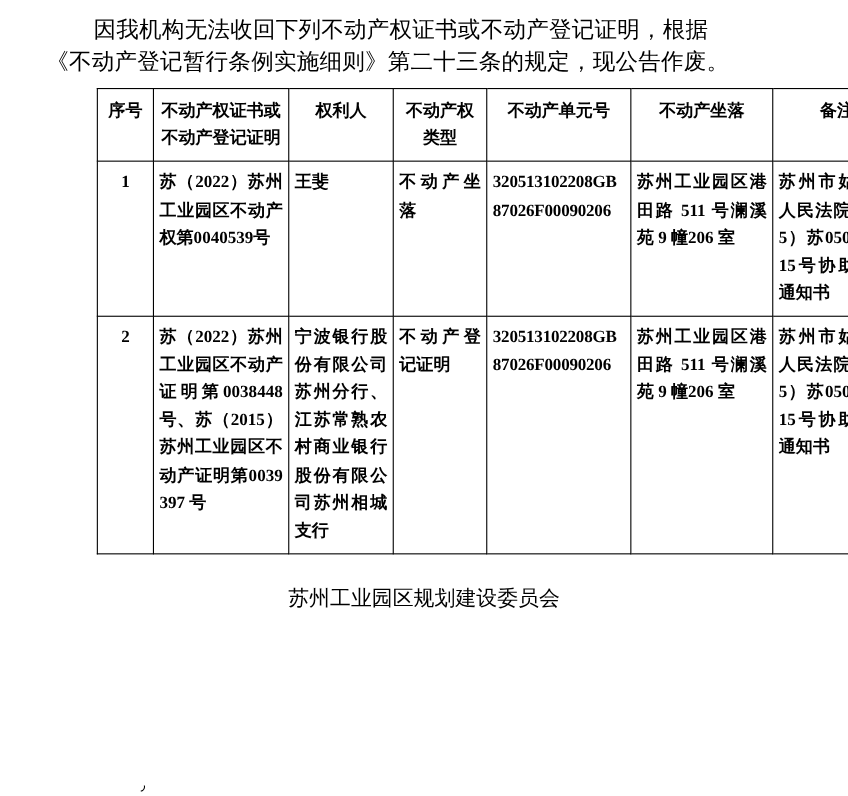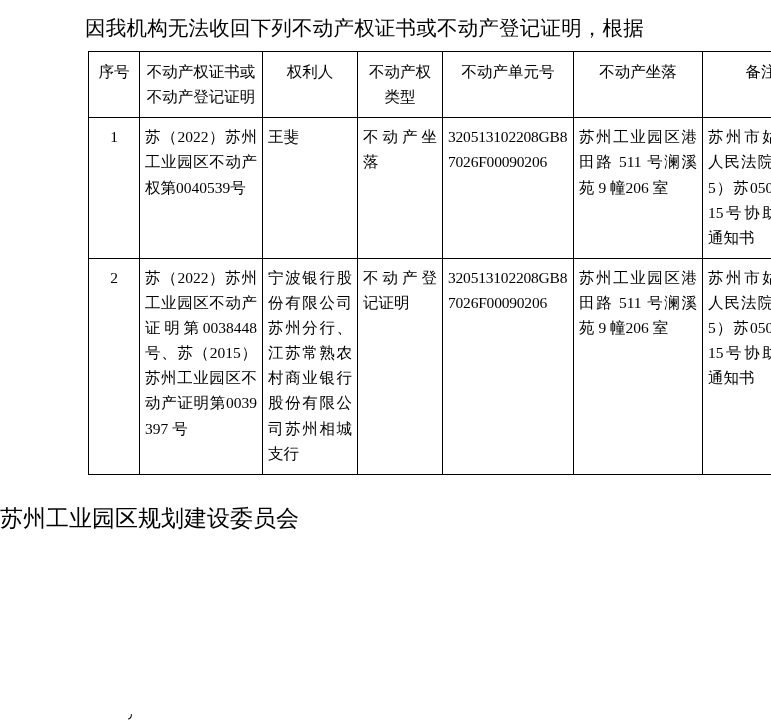--- a/index.html
+++ b/index.html
@@ -44,21 +44,21 @@
     margin: 8px 0 0 88px;
     width: 600px;
     font-size: 15.5px;
     line-height: 1.62;
   }
   table.notice td,
   table.notice th {
     border: 1px solid #000000;
     vertical-align: top;
     padding: 6px 5px 8px 5px;
-    font-weight: normal;
+    font-weight: bold;
     word-break: break-all;
   }
   table.notice thead td {
     text-align: center;
     padding-top: 7px;
   }
   .col-no      { width: 40px;  text-align: center; }
   .col-cert    { width: 112px; }
   .col-holder  { width: 84px;  }
   .col-type    { width: 74px;  }
@@ -71,39 +71,39 @@
     text-justify: inter-ideograph;
     margin-left: 36px;
   }
   .cell-center { text-align: center; }
   .mono-unit {
     letter-spacing: -0.2px;
     word-break: break-all;
   }
   .footer {
     margin: 26px 0 0 0;
-    text-align: left;
-    font-size: 23px;
+    text-align: center;
+    font-size: 19px;
     line-height: 1.55;
   }
   .footer div { white-space: nowrap; }
   .dot-mark {
     position: absolute;
     font-size: 13px;
     color: #000;
   }
   .dot-1 { left: 128px; top: 706px; }
 </style>
 </head>
 <body>
 
 <div class="page">
 
   <p class="intro">
-    <span class="indent"></span><span>因我机构无法收回下列不动产权证书或不动产登记证明，根据</span>
+    <span class="indent"></span><span>因我机构无法收回下列不动产权证书或不动产登记证明，根据</span><span class="line2">《不动产登记暂行条例实施细则》第二十三条的规定，现公告作废。</span>
   </p>
 
   <table class="notice">
     <thead>
       <tr>
         <td class="col-no">序号</td>
         <td class="col-cert">不动产权证书或不动产登记证明</td>
         <td class="col-holder">权利人</td>
         <td class="col-type">不动产权类型</td>
         <td class="col-unit">不动产单元号</td>

